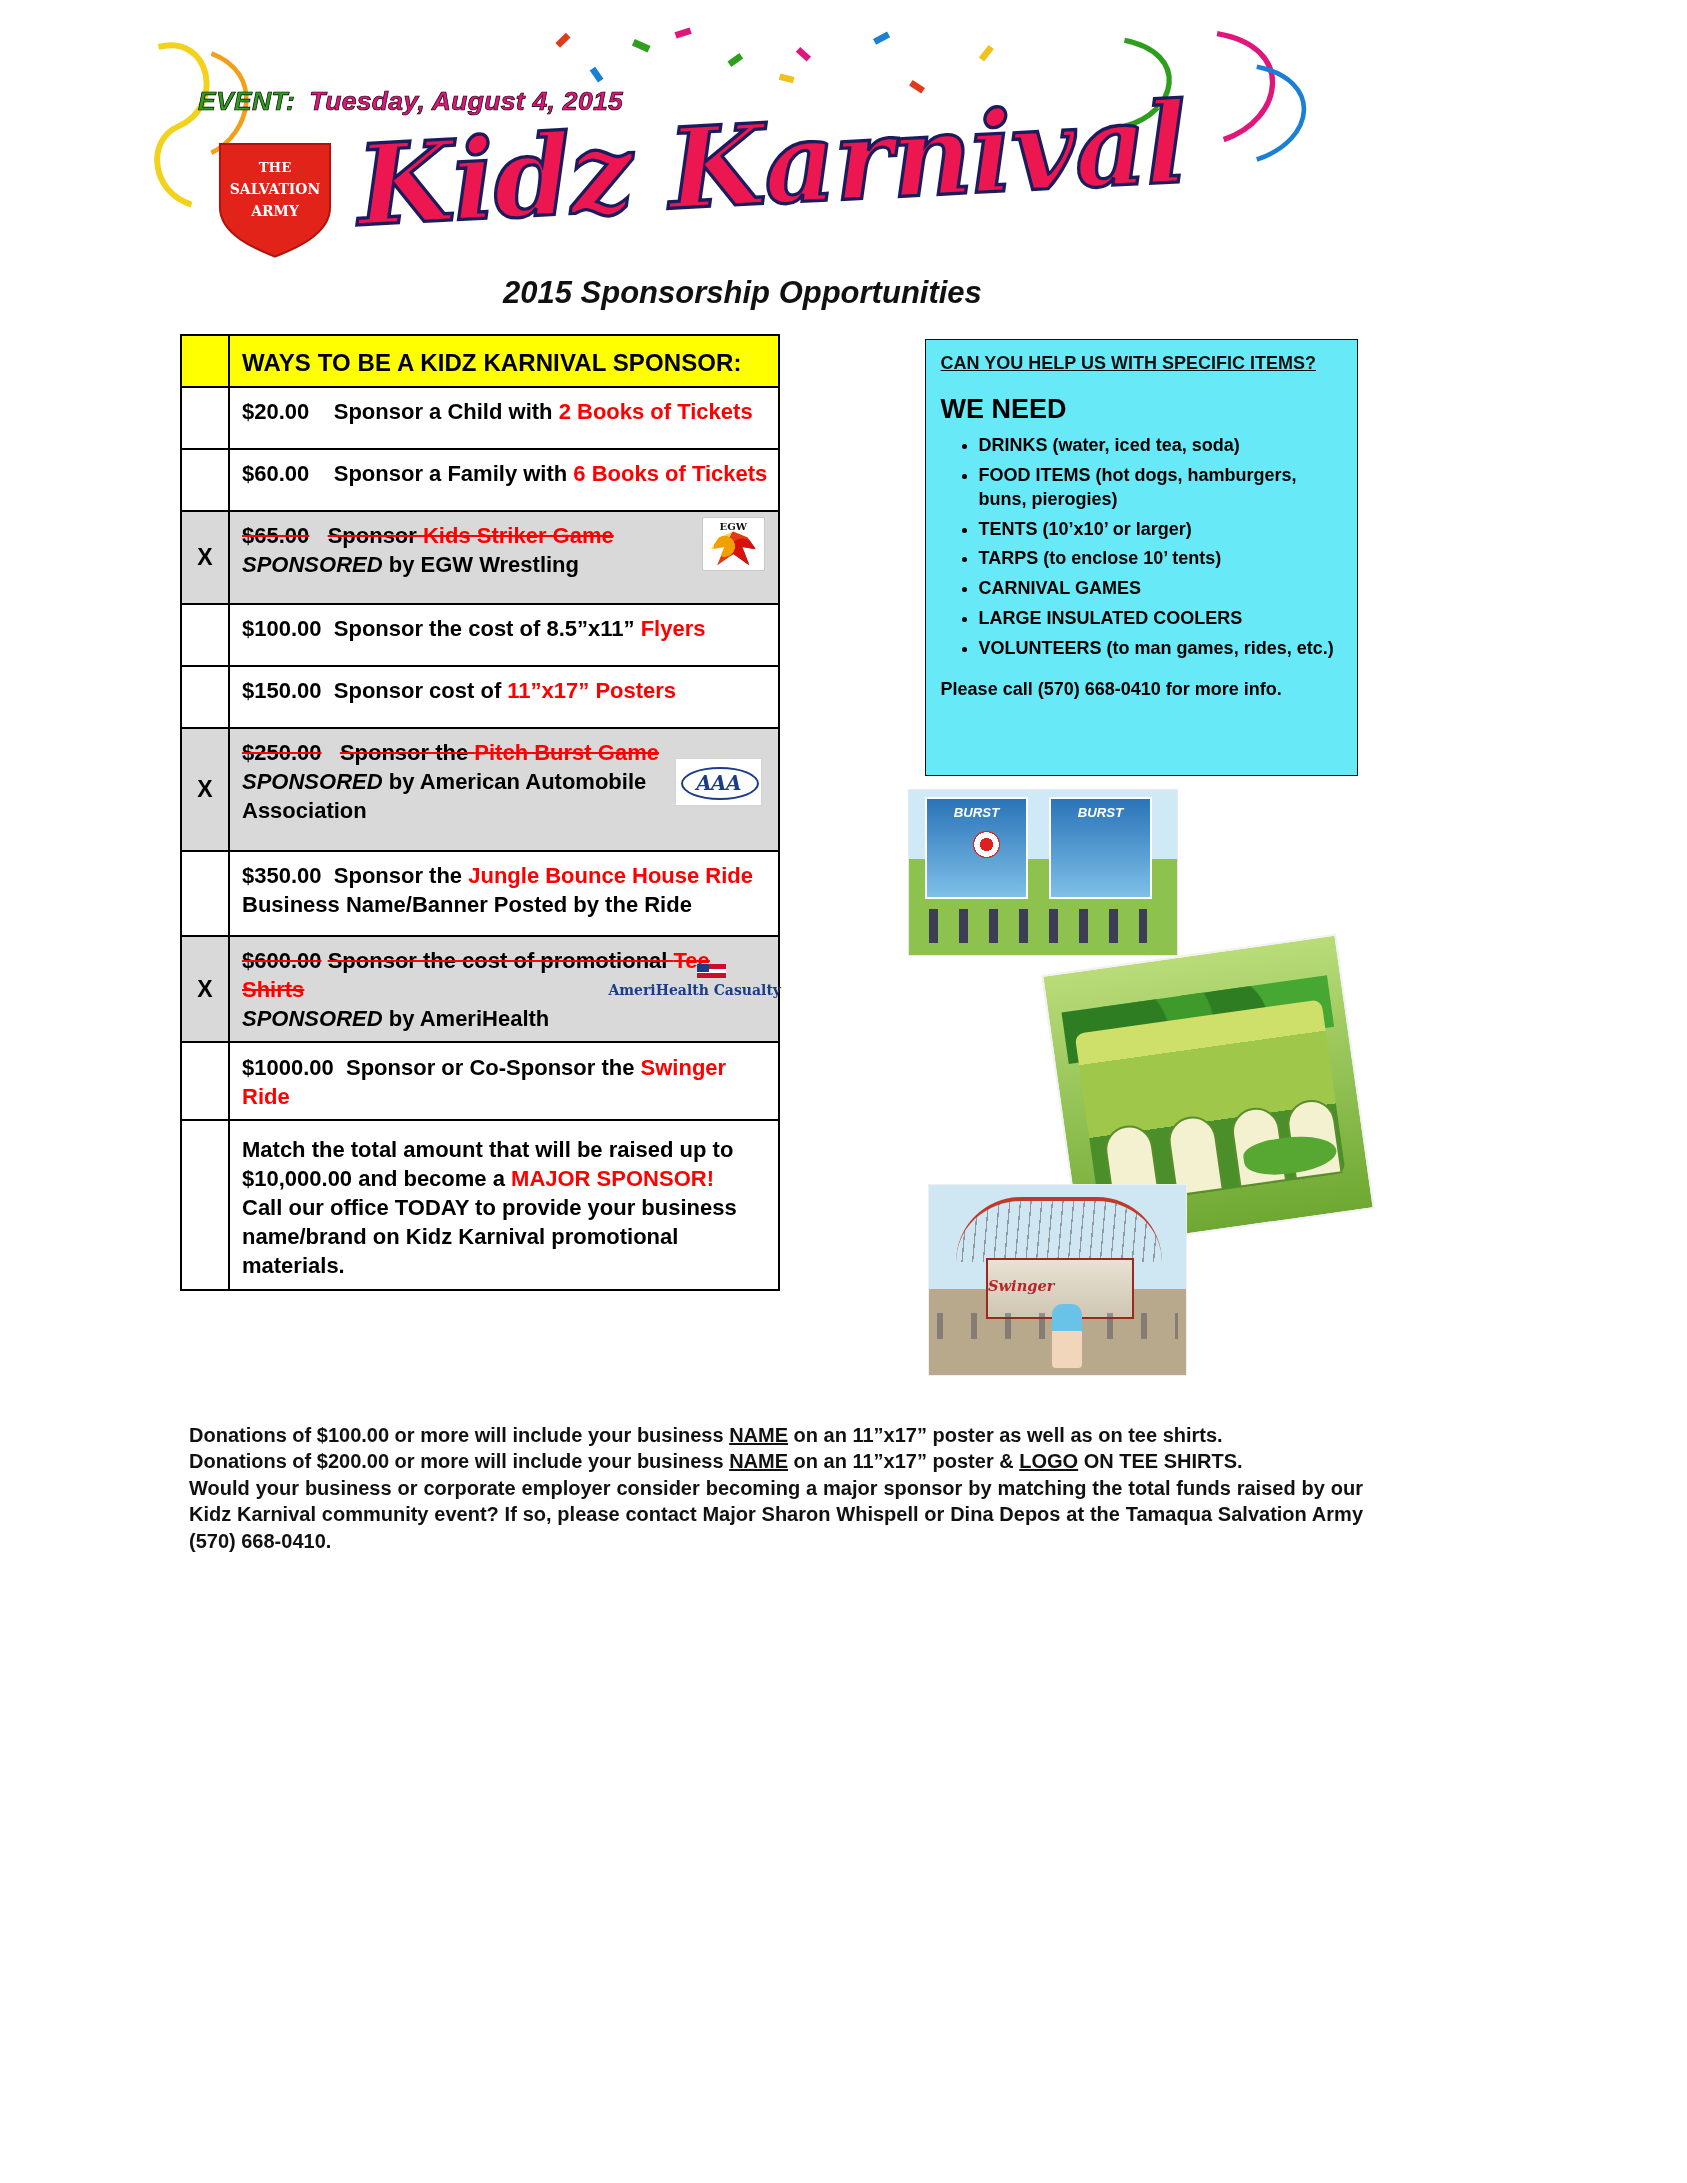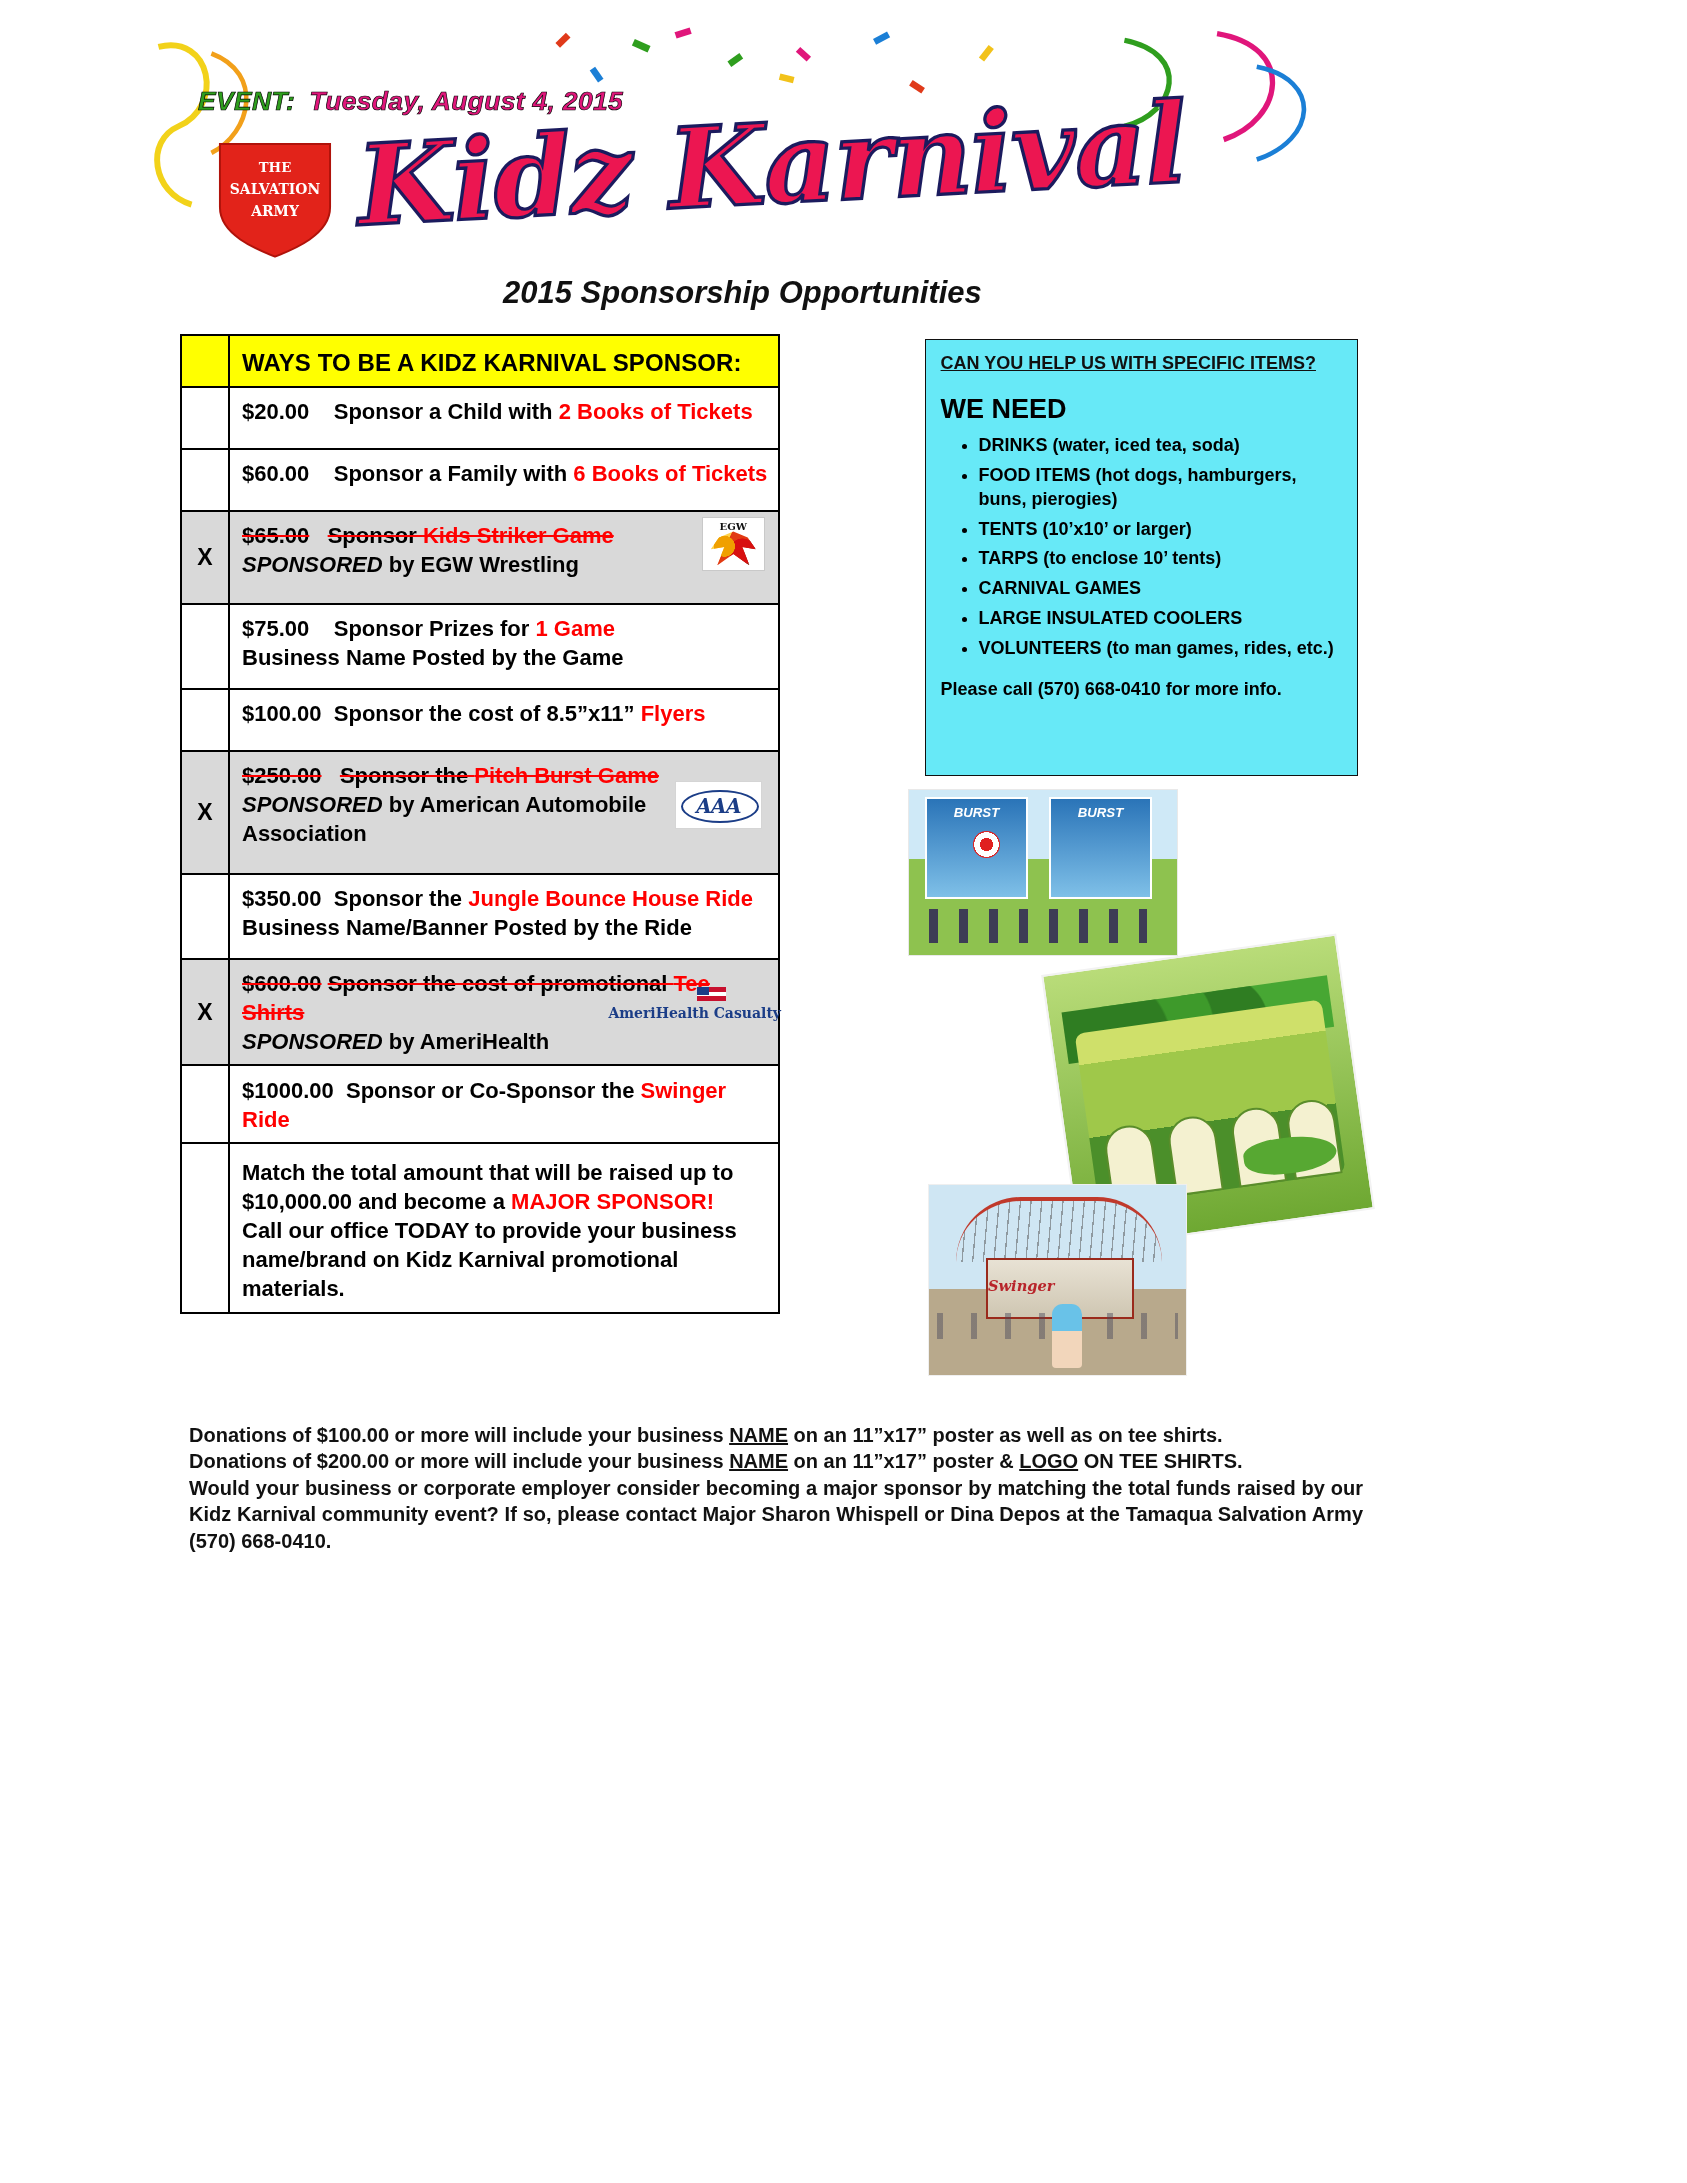--- a/index.html
+++ b/index.html
@@ -544,39 +544,36 @@
         </div>
         <div class="logo-slot">
           <div class="logo-egw">
             <div class="egw-txt">EGW</div>
             <div class="bird"></div>
           </div>
         </div>
       </div>
     </div>
 
-    <div class="row" style="min-height:85px;">
-      <div class="mark-cell"></div>
-      <div class="text-cell">
-        <div>
-          <span>$75.00</span>&nbsp;&nbsp;&nbsp;
-          <span>Sponsor Prizes for </span><span class="red">1 Game</span>
-        </div>
-        <div>Business Name Posted by the Game</div>
-      </div>
-    </div>
 
     <div class="row">
       <div class="mark-cell"></div>
       <div class="text-cell">
         <span>$100.00</span>&nbsp;
         <span>Sponsor the cost of 8.5”x11” </span><span class="red">Flyers</span>
       </div>
     </div>
 
+    <div class="row">
+      <div class="mark-cell"></div>
+      <div class="text-cell">
+        <span>$150.00</span>&nbsp;
+        <span>Sponsor cost of </span><span class="red">11”x17” Posters</span>
+      </div>
+    </div>
 
     <div class="row shaded" style="min-height:123px;">
       <div class="mark-cell">X</div>
       <div class="text-cell">
         <div>
           <span class="strike">$250.00</span>&nbsp;&nbsp;
           <span class="strike">Sponsor the </span><span class="struck-red">Pitch Burst Game</span>
         </div>
         <div>
           <span class="spon-line">SPONSORED</span><span> by American Automobile</span>

